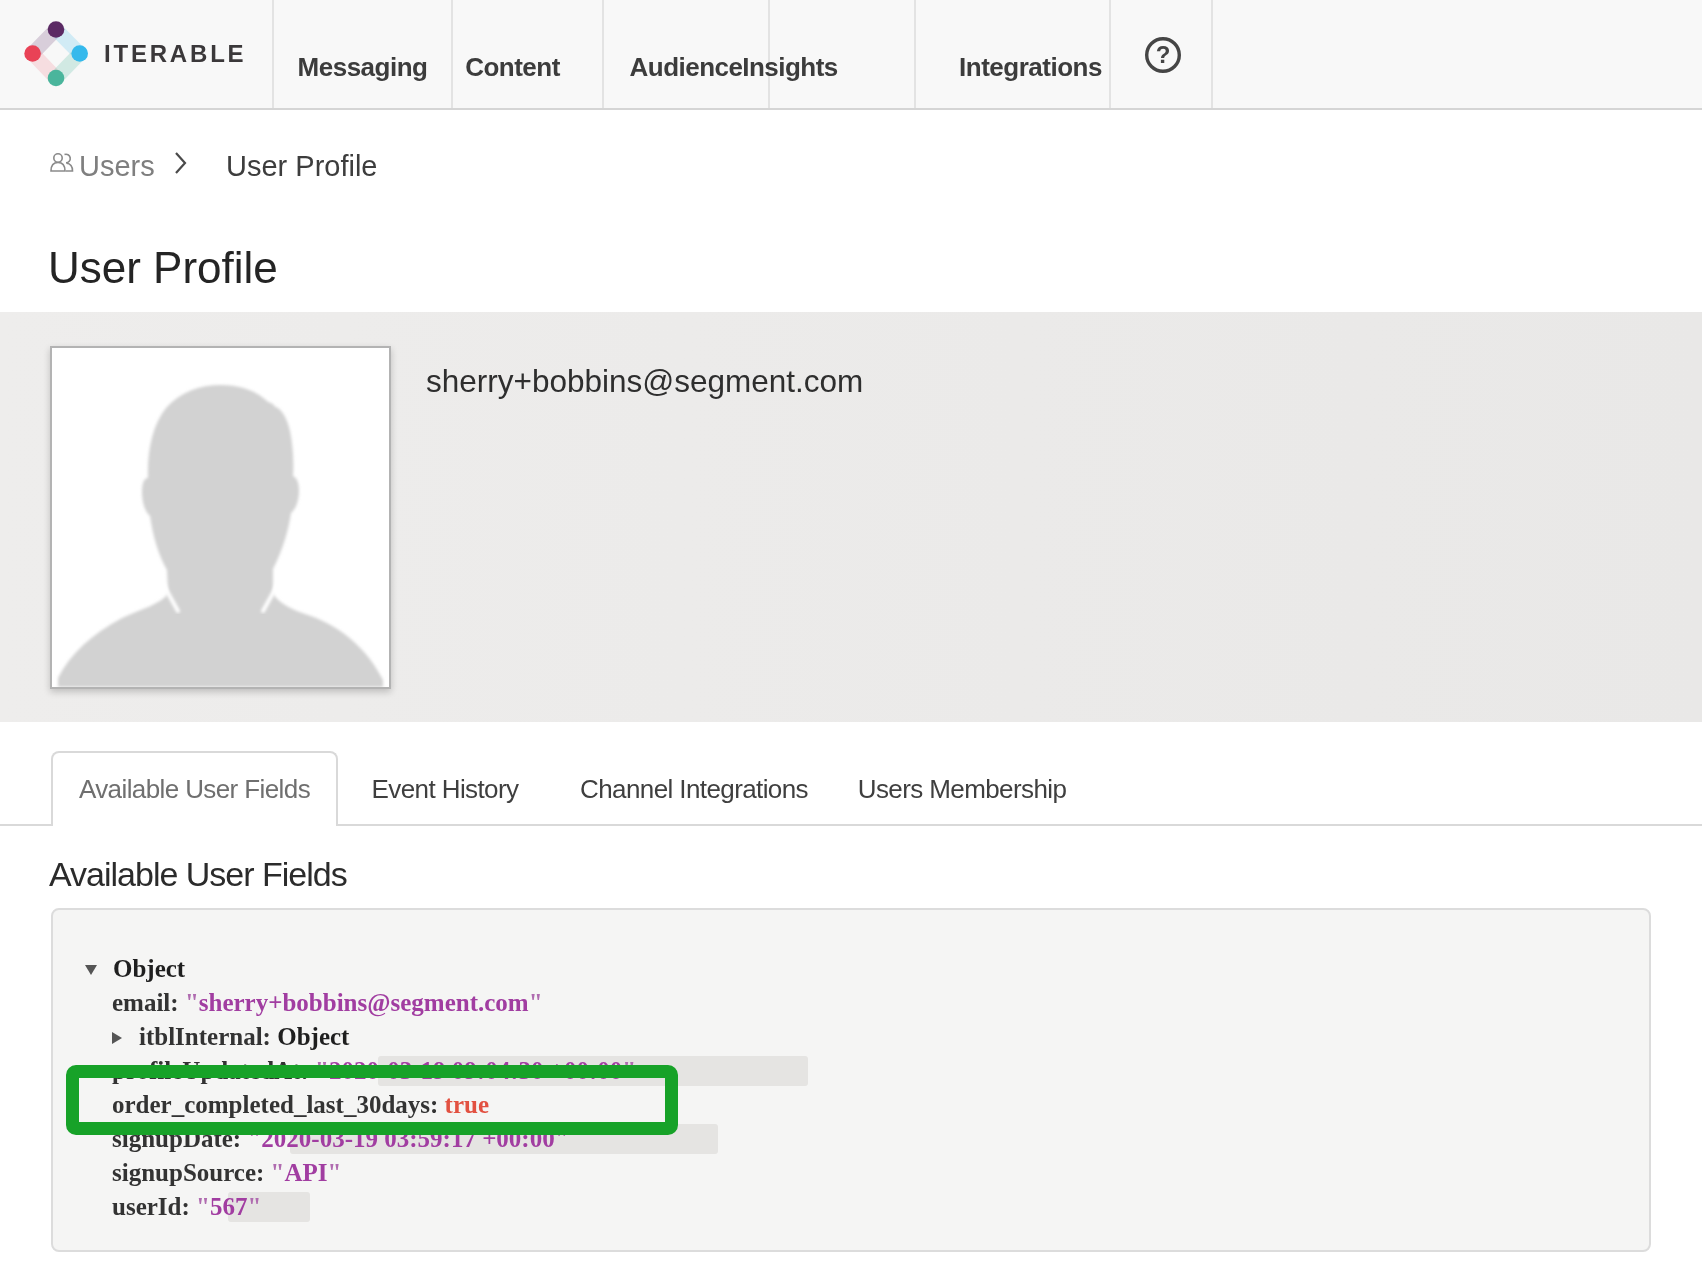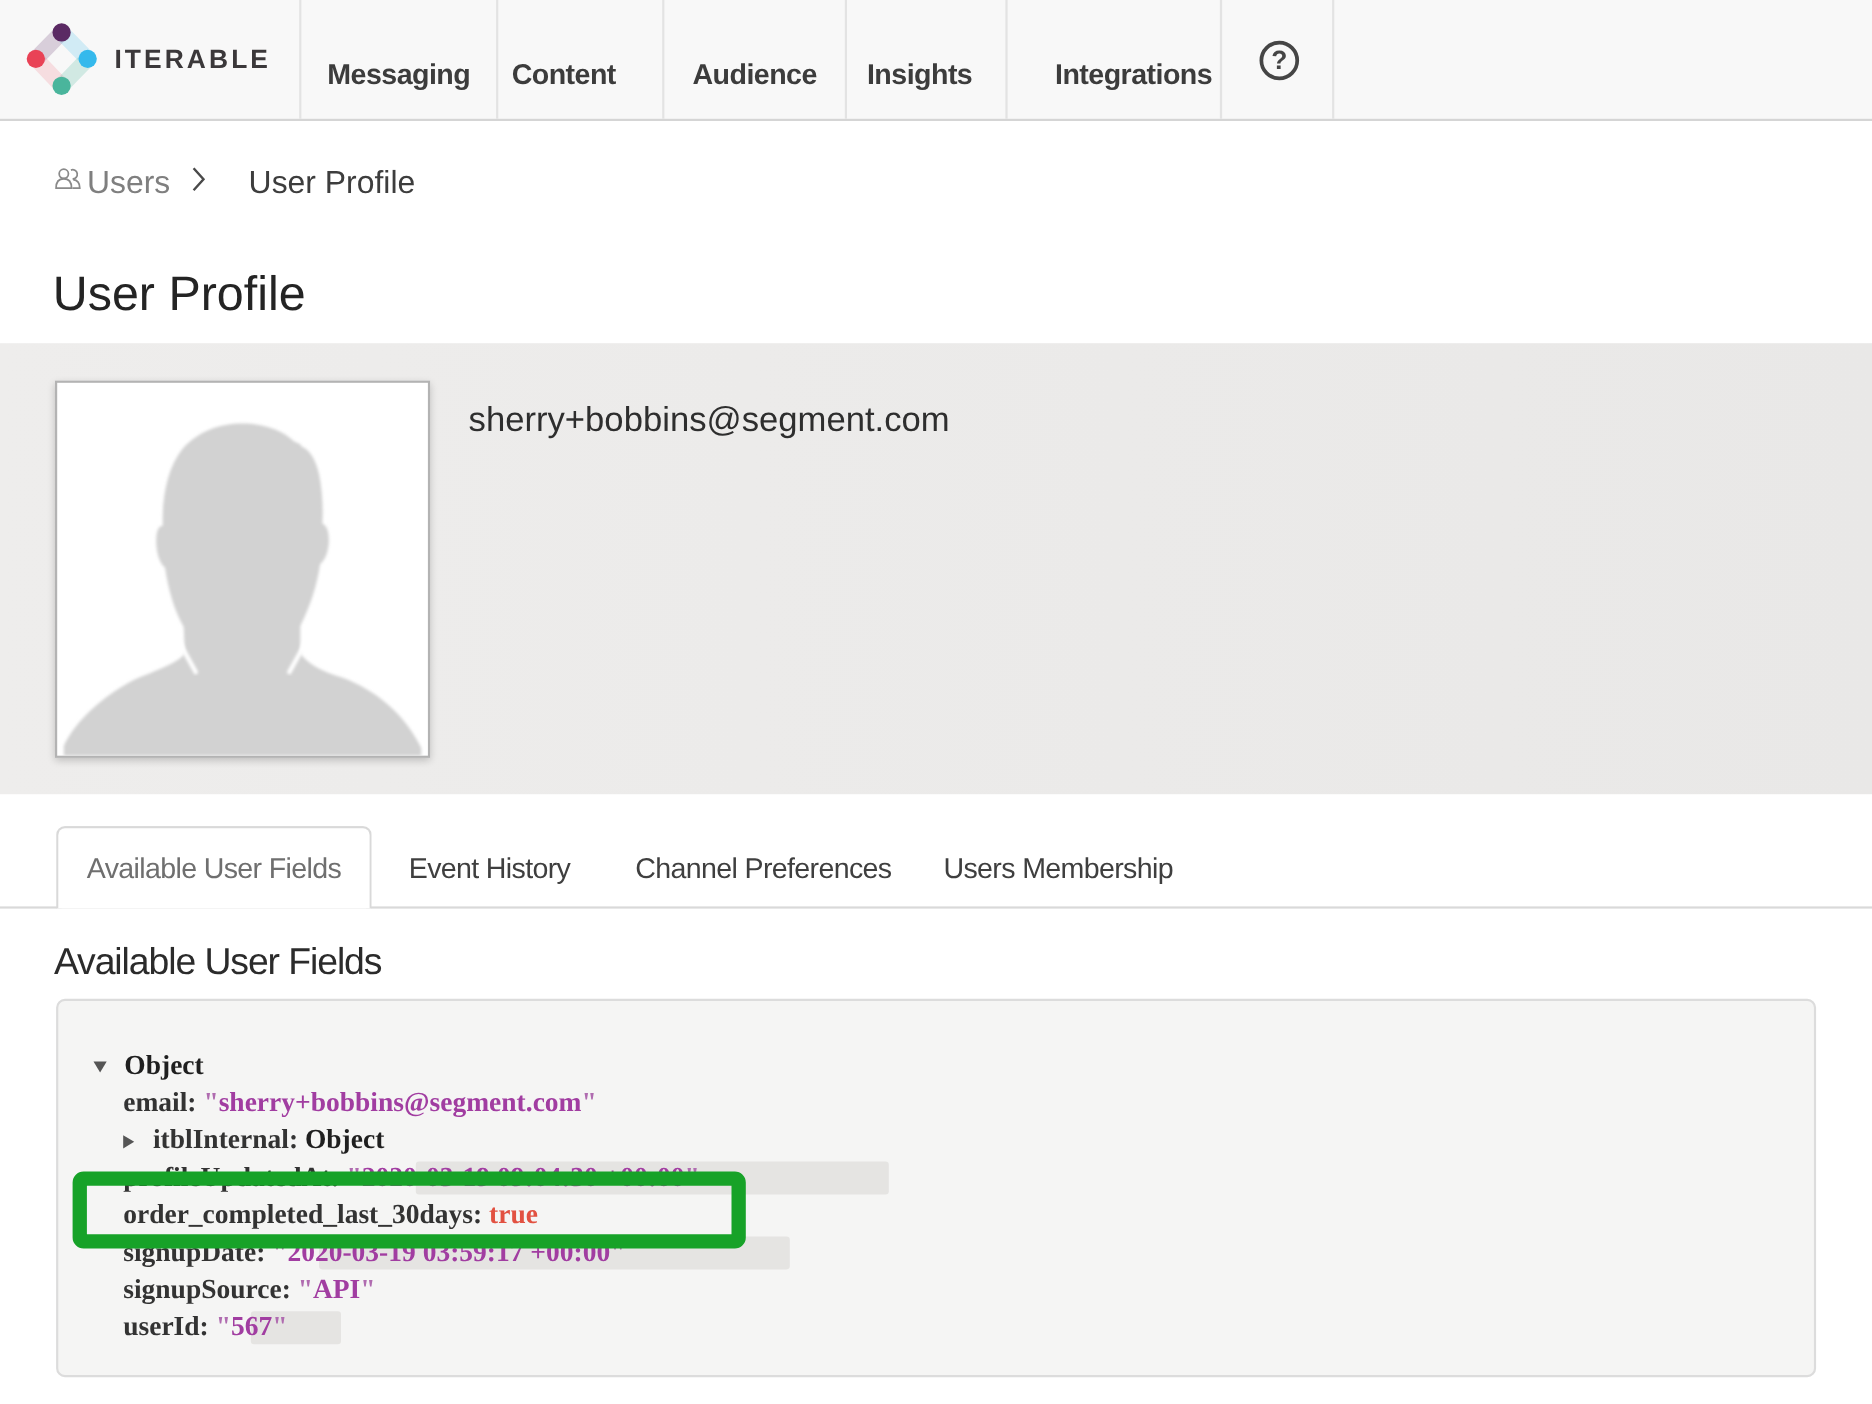--- a/index.html
+++ b/index.html
@@ -81,21 +81,21 @@
 <div class="navsep" style="left:272px"></div>
 <div class="navsep" style="left:451px"></div>
 <div class="navsep" style="left:602px"></div>
 <div class="navsep" style="left:768px"></div>
 <div class="navsep" style="left:914px"></div>
 <div class="navsep" style="left:1109px"></div>
 <div class="navsep" style="left:1211px"></div>
 <div class="navitem" style="left:274px; width:177px">Messaging</div>
 <div class="navitem" style="left:438px; width:149px">Content</div>
 <div class="navitem" style="left:604px; width:164px">Audience</div>
-<div class="navitem" style="left:770px; width:132px">Insights</div>
+<div class="navitem" style="left:724px; width:132px">Insights</div>
 <div class="navitem" style="left:916px; width:229px">Integrations</div>
 <svg class="abs" style="left:1143px;top:34.5px" width="40" height="40" viewBox="0 0 40 40">
   <circle cx="20" cy="20" r="16.3" fill="none" stroke="#454545" stroke-width="3.4"></circle>
   <text x="20" y="28" text-anchor="middle" font-family="Liberation Sans" font-size="24" font-weight="700" fill="#454545">?</text>
 </svg>
 
 <svg class="abs" style="left:49px;top:151px" width="25" height="22" viewBox="0 0 25 22">
   <g fill="none" stroke="#8a8a8a" stroke-width="1.6">
     <circle cx="9" cy="7" r="4.2"></circle>
     <path d="M2,20 C2,13.5 5,11.5 9,11.5 C13,11.5 16,13.5 16,20 Z"></path>
@@ -137,21 +137,21 @@
       <line x1="111" y1="236" x2="126" y2="263"></line>
       <line x1="226" y1="236" x2="211" y2="263"></line>
     </g>
   </svg>
 </div>
 <div class="email">sherry+bobbins@segment.com</div>
 
 <div class="tabline"></div>
 <div class="activetab">Available User Fields</div>
 <div class="tab" style="left:445px">Event History</div>
-<div class="tab" style="left:694px">Channel Preferences</div>
+<div class="tab" style="left:694px">Channel Integrations</div>
 <div class="tab" style="left:962px">Users Membership</div>
 
 <div class="h2">Available User Fields</div>
 <div class="codebox"></div>
 
 <div class="chip" style="left:378px; top:1056px; width:430px; height:30px"></div>
 <div class="chip" style="left:290px; top:1124px; width:428px; height:30px"></div>
 <div class="chip" style="left:228px; top:1192px; width:82px; height:30px"></div>
 
 <div class="tri-d"></div>

